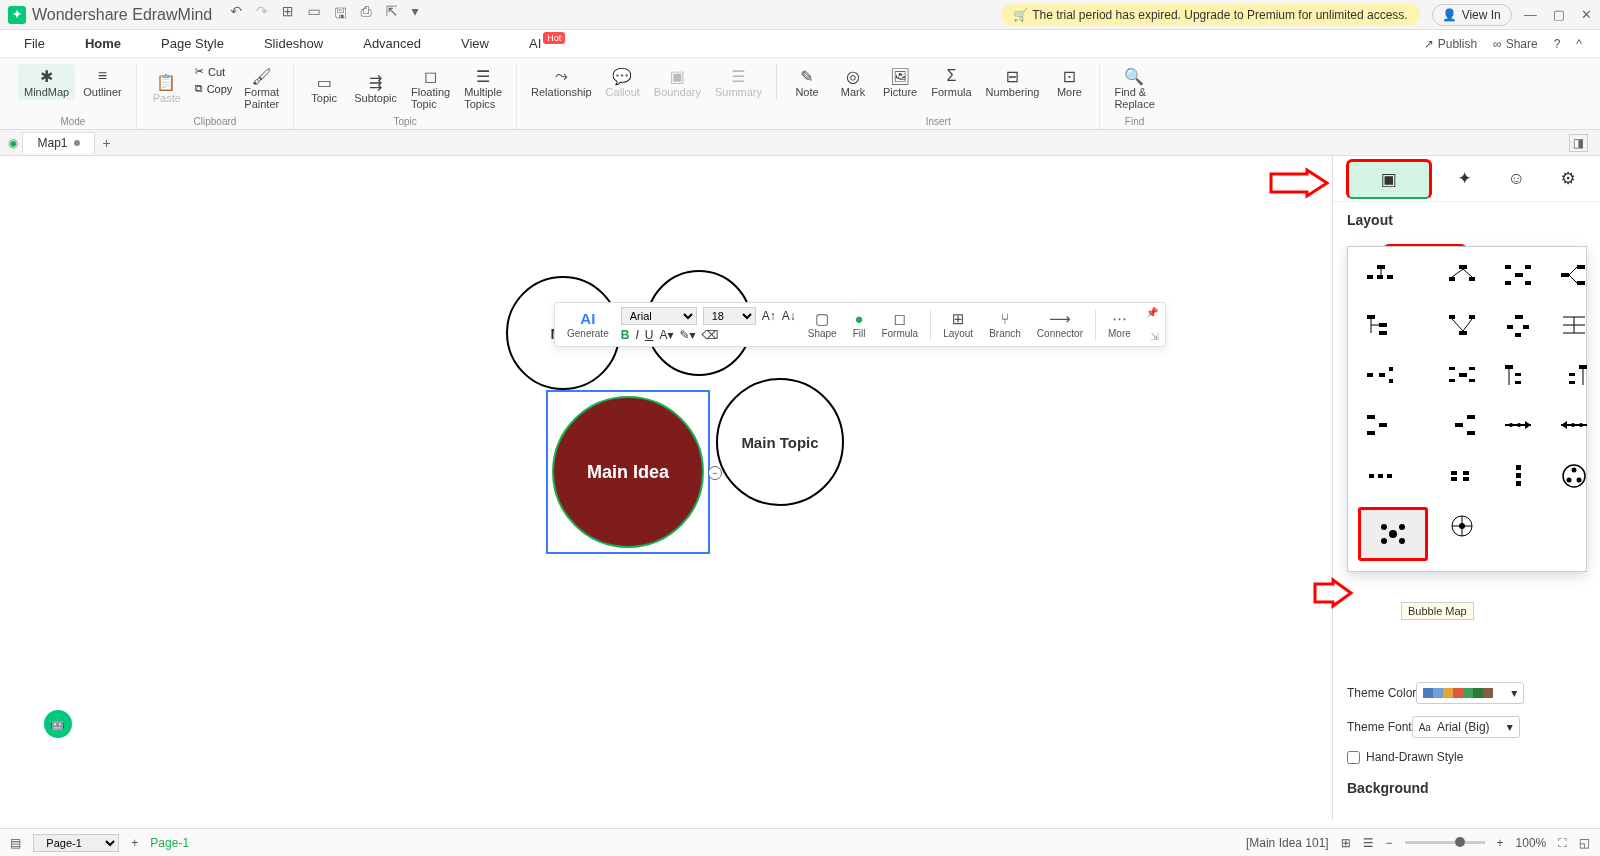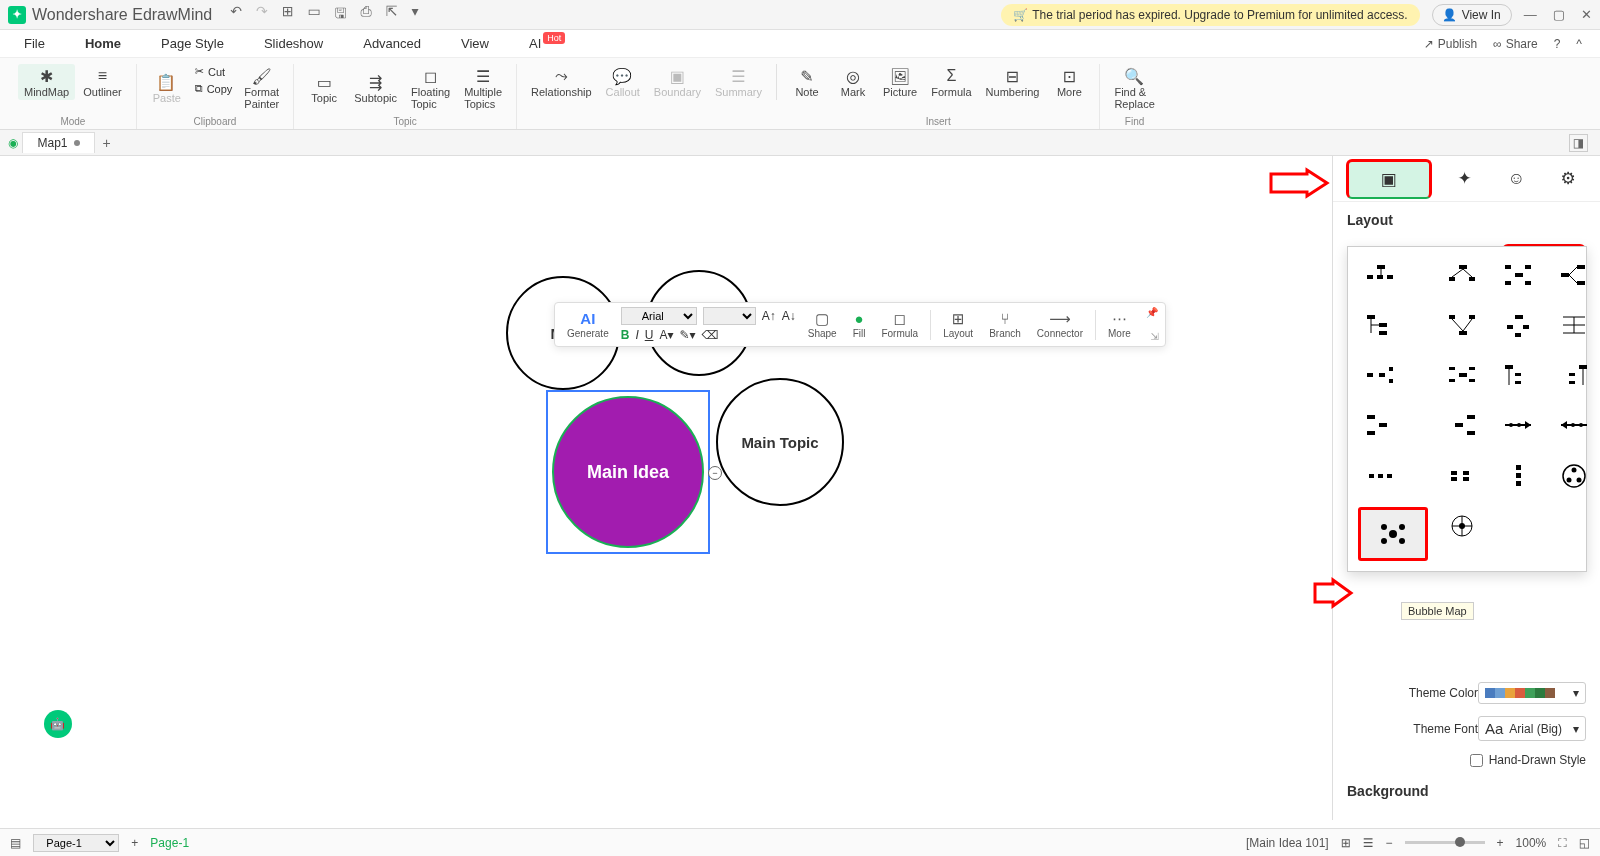--- a/index.html
+++ b/index.html
@@ -44,37 +44,37 @@
 .tabbar .addtab { margin-left: 8px; font-size: 14px; color: #666; }
 .tabbar .toggle-right{margin-left:auto;margin-right:4px;font-size:12px;color:#666;border:1px solid #ccc;padding:1px 3px;}
 
 
 .workspace { display: flex; height: 664px; }
 .canvas { flex: 1; position: relative; background: #fff; }
 .sidepanel { width: 268px; border-left: 1px solid #ddd; background: #fff; position: relative; }
 
 
 .bubble{position:absolute;border:2px solid #000;border-radius:50%;display:flex;align-items:center;justify-content:center;font-weight:600;font-size:15px;background:#fff;}
-.bubble.main{background:#a21caf;color:#fff;border:2px solid #1aaf54;font-size:18px;}
+.bubble.main{background:#7f1d1d;color:#fff;border:2px solid #1aaf54;font-size:18px;}
 .selection-box{position:absolute;border:2px solid #3b7cff;background:transparent;}
 
 
 .floattb{position:absolute;background:#fff;border:1px solid #ddd;border-radius:4px;box-shadow:0 2px 8px rgba(0,0,0,0.1);display:flex;align-items:center;padding:4px 8px;gap:8px;}
 .floattb .fsec{display:flex;flex-direction:column;align-items:center;font-size:10px;color:#555;padding:0 4px;}
 .floattb .fsec .fic{font-size:15px;height:18px;}
-.floattb select,.floattb input{font-size:11px;border:1px solid #ccc;padding:1px 16px;}
+.floattb select,.floattb input{font-size:11px;border:1px solid #ccc;padding:1px 4px;}
 .floattb .fmtrow{display:flex;gap:6px;align-items:center;}
 .floattb .bold{color:#1a9e4a;font-weight:bold;}
 
 
 .sp-tabs{height:46px;display:flex;align-items:center;justify-content:space-around;border-bottom:1px solid #eee;padding:0 6px;}
 .sp-tab{width:38px;height:34px;display:flex;align-items:center;justify-content:center;border-radius:4px;font-size:17px;}
 .sp-tab.active{background:#d4f4e4;border-bottom:2px solid #1aaf54;}
 .sp-title{font-size:14px;font-weight:600;padding:10px 14px;}
-.sp-row{display:flex;align-items:center;justify-content:flex-end;padding:6px 14px;font-size:12px;}
+.sp-row{display:flex;align-items:center;justify-content:flex-start;padding:6px 14px;font-size:12px;}
 .sp-select{border:1px solid #ccc;border-radius:3px;padding:3px 6px;display:flex;align-items:center;gap:6px;min-width:68px;font-size:12px;}
 .redbox{border:3px solid #ff0000;border-radius:6px;}
 
 
 .layout-popup{position:absolute;left:14px;top:90px;width:240px;background:#fff;border:1px solid #ccc;box-shadow:0 4px 12px rgba(0,0,0,0.15);padding:10px;display:grid;grid-template-columns:repeat(4,1fr);gap:12px;}
 .lopt{width:44px;height:38px;display:flex;align-items:center;justify-content:center;border-radius:3px;}
 .lopt svg{width:30px;height:26px;}
 .lopt.sel{background:#eee;}
 .tooltip{position:absolute;background:#fffde7;border:1px solid #ccc;padding:2px 6px;font-size:11px;}
 
@@ -600,21 +600,21 @@
           <span style="background:#3fa05a"></span>
             <span style="background:#2c7a3e"></span>
           <span style="background:#8a5c3f"></span>
         </div>
         <span style="margin-left:auto">▾</span>
       </div>
     </div>
     <div class="sp-row">
       <span>Theme Font</span>
       <div class="sp-select" style="width:108px;">
-        <span style="font-size:15px">Aa</span>
+        <span style="font-size:10px">Aa</span>
         <span>Arial (Big)</span>
         <span style="margin-left:auto">▾</span>
       </div>
     </div>
     <div class="sp-row">
       <label style="display:flex;align-items:center;gap:6px;">
         <input type="checkbox" style="">
         <span>Hand-Drawn Style</span>
       </label>
     </div>

